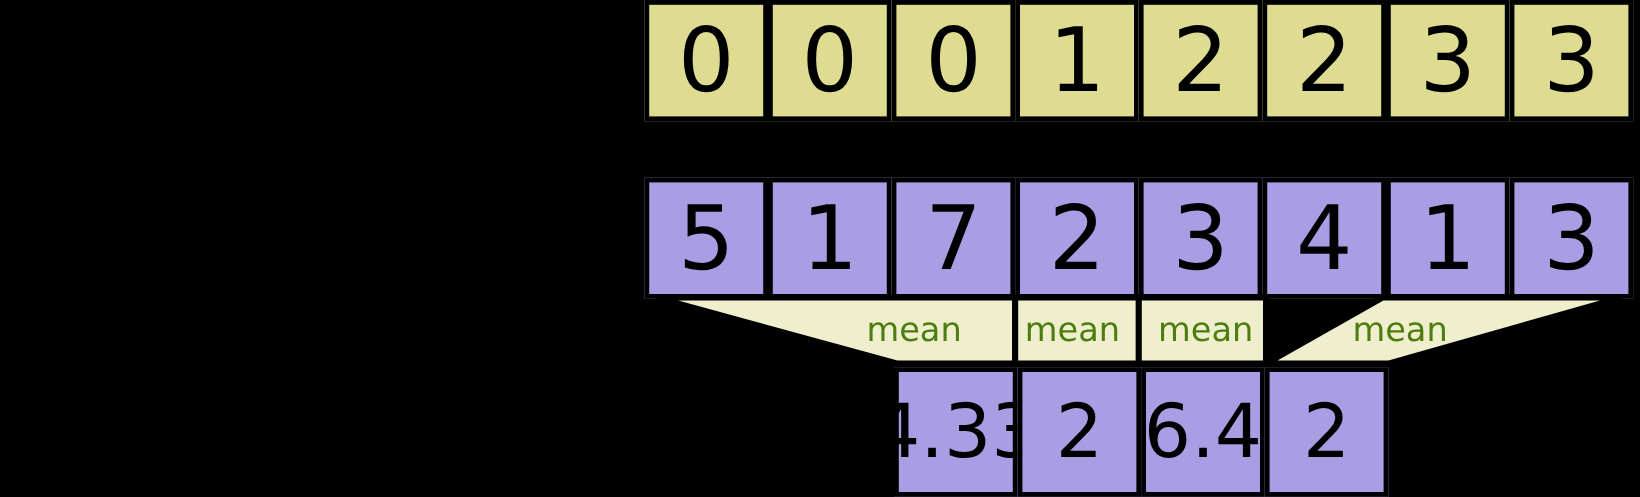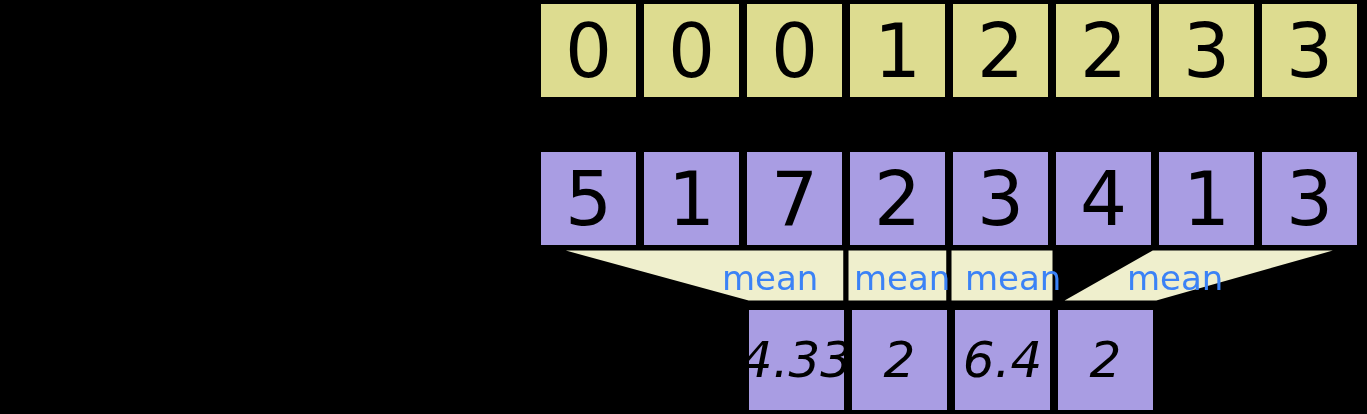--- a/index.html
+++ b/index.html
@@ -36,35 +36,34 @@
   .cell-purple {
     background: #a99de3;
   }
   .row-top .cell {
     font-size: 74px;
   }
   .row-mid .cell {
     font-size: 74px;
   }
   .row-out .cell {
-    font-size: 50px;
-    font-style: italic;
+    font-size: 62px;
   }
   .funnel-layer {
     position: absolute;
     left: 0;
     top: 0;
     width: 1367px;
     height: 414px;
     pointer-events: none;
   }
   .funnel-label {
     position: absolute;
-    font-size: 34px;
-    color: #3b82f6;
+    font-size: 28px;
+    color: #4d7c0f;
     line-height: 1;
     user-select: none;
     white-space: nowrap;
   }
 </style>
 </head>
 <body>
 
 <div id="stage">
 

